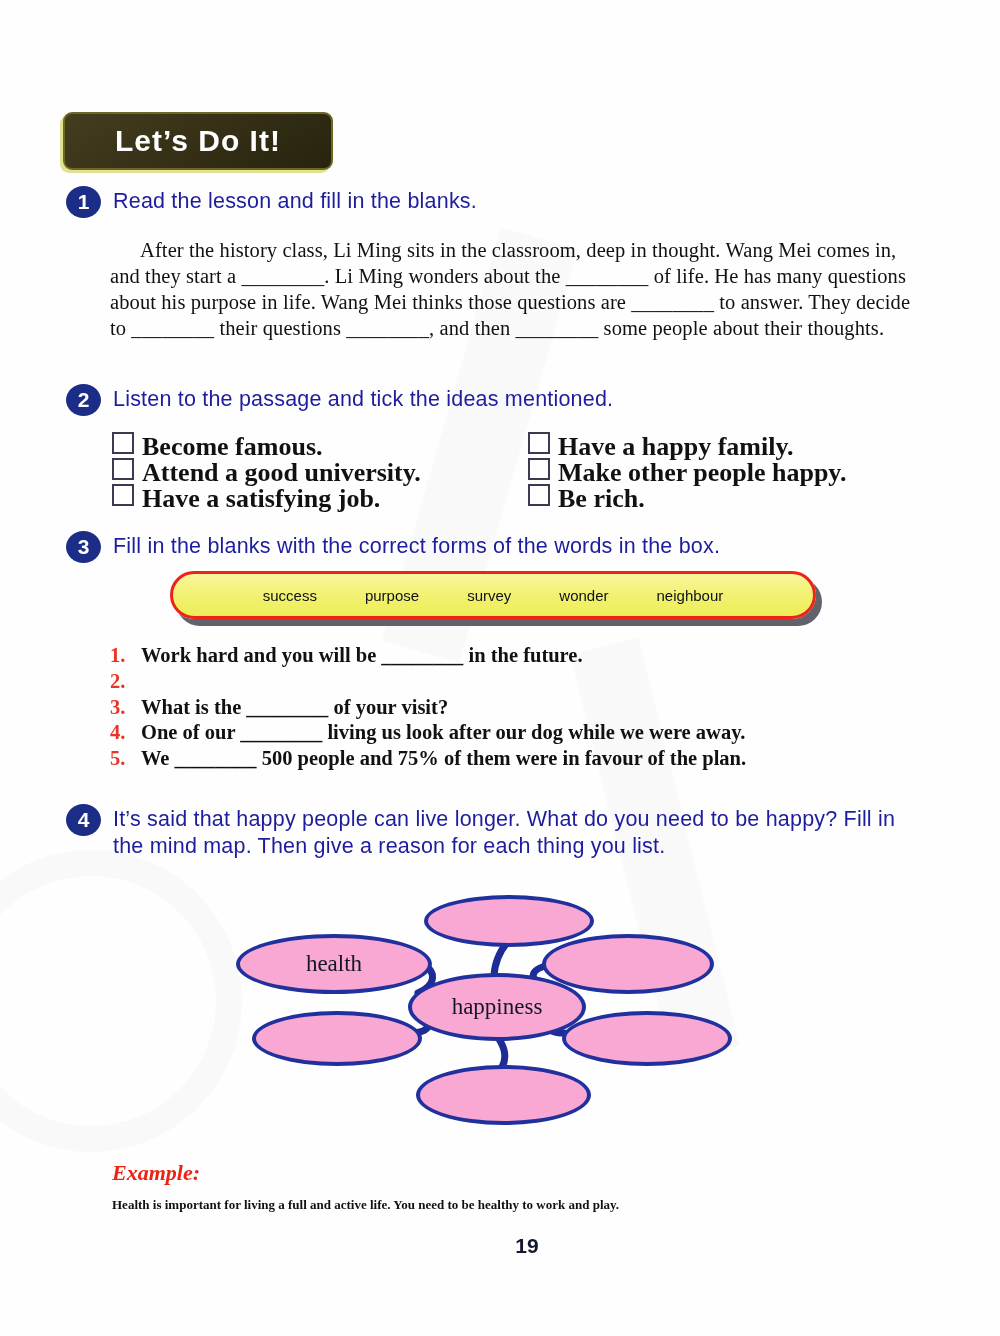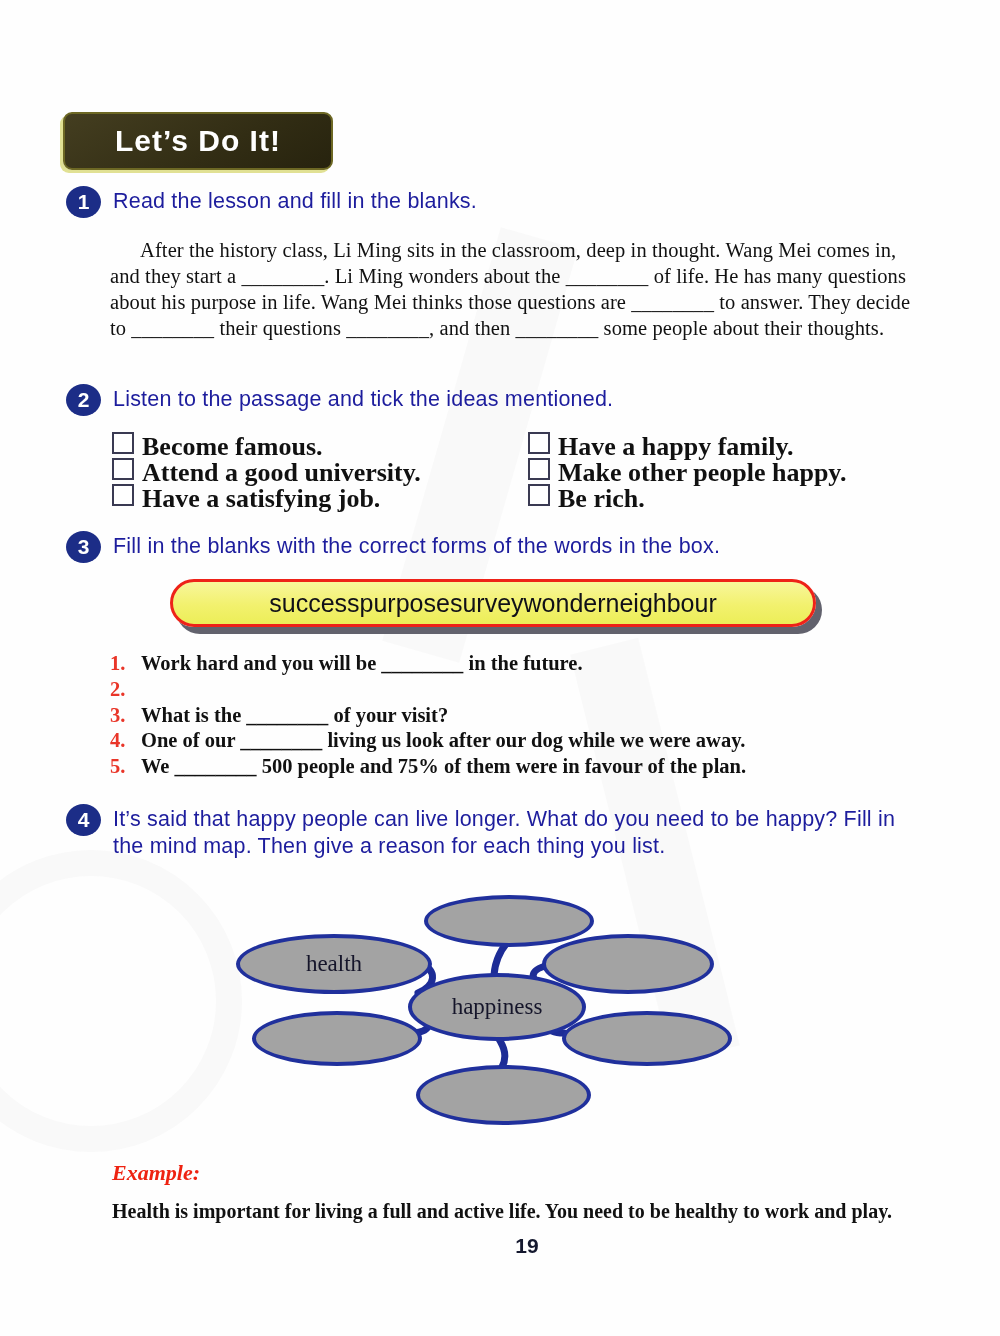--- a/index.html
+++ b/index.html
@@ -49,50 +49,50 @@
     grid-template-columns:416px auto; grid-template-rows:repeat(3,26px);
     grid-auto-flow:column; align-items:center;
   }
   .check-item { display:flex; align-items:flex-start; font-size:26px; font-weight:bold; }
   .checkbox {
     width:18px; height:18px; border:2px solid #3a3a52; background:#fff;
     display:inline-block; margin-right:8px; flex:0 0 auto;
   }
 
   .word-box {
-    margin:16px 0 0 104px; width:640px; height:42px;
+    margin:8px 0 0 104px; width:640px; height:42px;
     border:3px solid #ee2218; border-radius:26px;
     background:linear-gradient(180deg,#f8f69b 0%,#f2f16e 55%,#ecee58 100%);
     box-shadow:6px 7px 0 #62626d;
-    display:flex; align-items:center; justify-content:center; 
-    font-family:"Liberation Sans",sans-serif; font-size:25px; color:#101018;
+    display:flex; align-items:center; justify-content:center; gap:48px;
+    font-family:"Liberation Sans",sans-serif; font-size:15px; color:#101018;
   }
 
   .sentences { margin:24px 0 0 44px; }
   .sentence { display:flex; font-size:20.5px; line-height:25.8px; font-weight:bold; }
   .s-num { color:#e93528; margin-right:9px; min-width:22px; }
 
   .mindmap { position:absolute; left:230px; top:891px; width:500px; height:240px; }
   .mindmap svg { position:absolute; left:0; top:0; }
   .node {
     position:absolute; border:4px solid #20309c; border-radius:50%;
-    background:#a3a3a3; display:flex; align-items:center; justify-content:center;
+    background:#f9a8d4; display:flex; align-items:center; justify-content:center;
     font-size:23px; color:#15152a;
   }
   .node-top         { left:194px; top:4px;   width:162px; height:44px; }
   .node-left        { left:6px;   top:43px;  width:188px; height:52px; }
   .node-topright    { left:312px; top:43px;  width:164px; height:52px; }
   .node-center      { left:178px; top:82px;  width:170px; height:60px; }
   .node-bottomleft  { left:22px;  top:120px; width:162px; height:47px; }
   .node-bottomright { left:332px; top:120px; width:162px; height:47px; }
   .node-bottom      { left:186px; top:174px; width:167px; height:52px; }
 
   .example { position:absolute; left:112px; top:1124px; width:800px; }
   .example-label { color:#ee2211; font-style:italic; font-weight:bold; font-size:22px;margin-top:36px; }
-  .example-text { margin-top:12px; font-size:20px; line-height:27px; font-weight:bold; width:796px; }
+  .example-text { margin-top:5px; font-size:13px; line-height:27px; font-weight:bold; width:796px; }
 
   .page-number {
     position:absolute; left:0; top:1234px; width:982px; text-align:center;
     font-family:"Liberation Sans",sans-serif; font-weight:bold; font-size:21px; color:#14182e;margin-left:36px;
   }
 </style>
 </head>
 <body>
 
 <div class="page">

